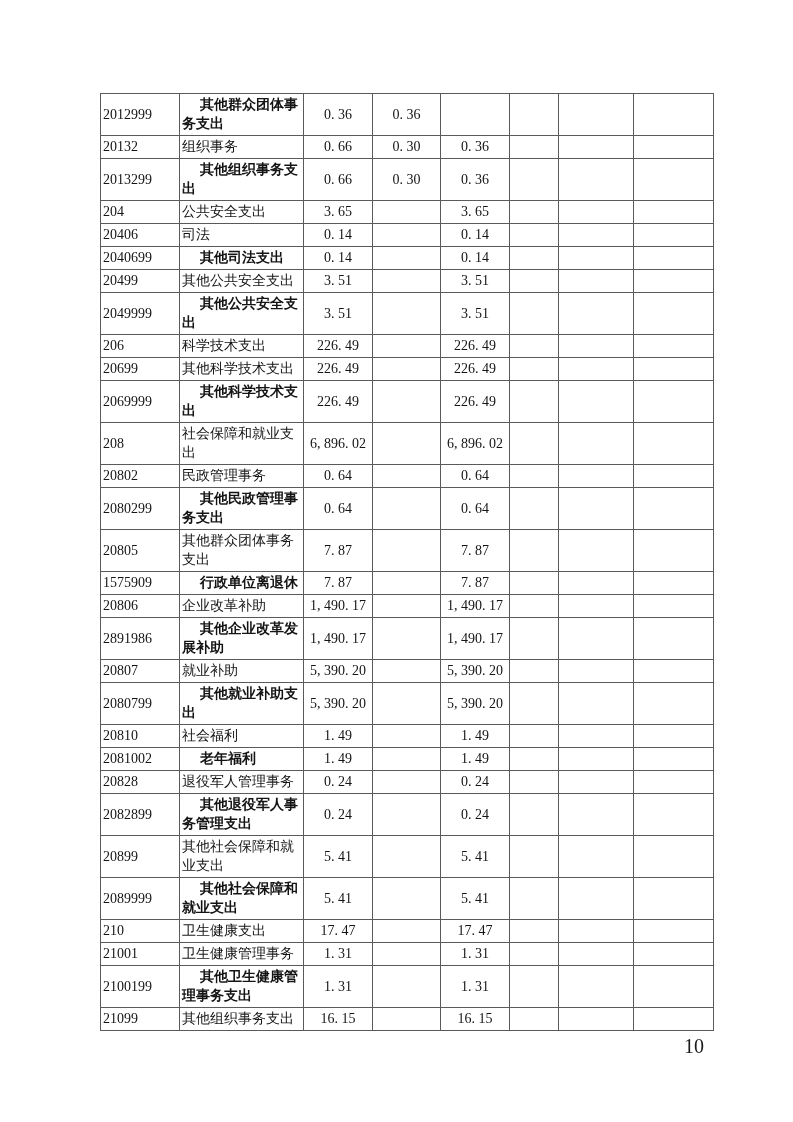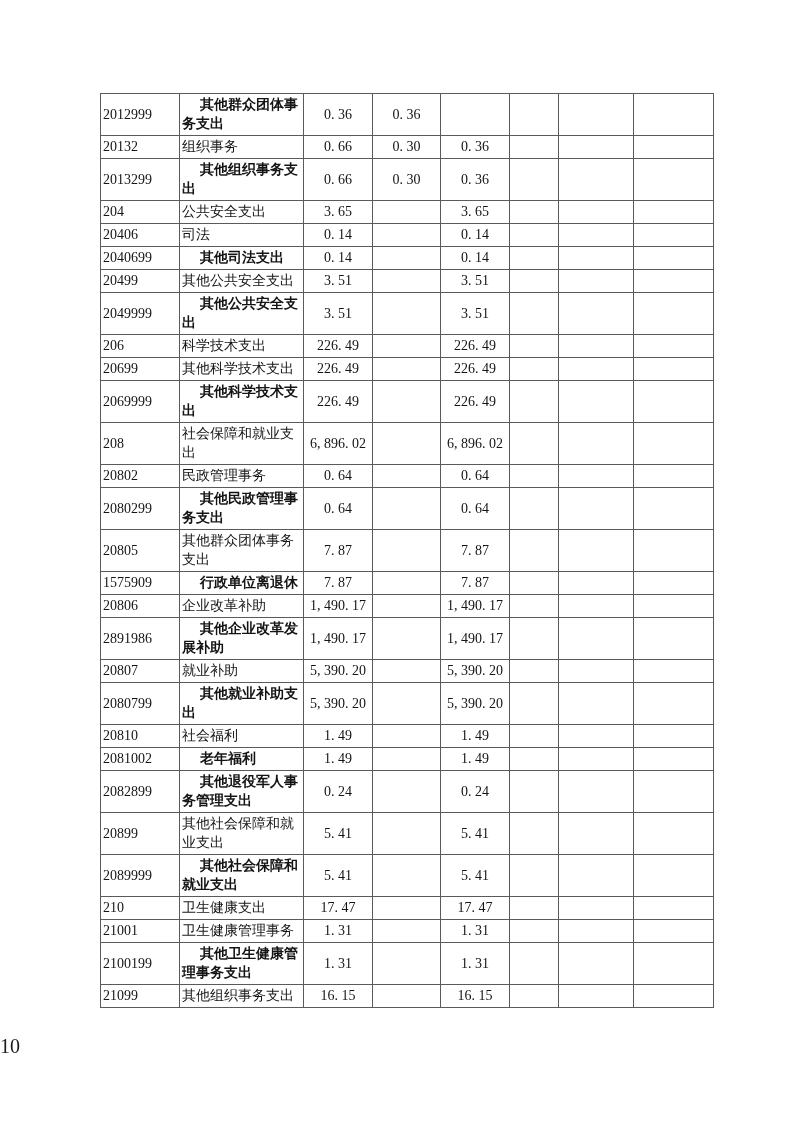--- a/index.html
+++ b/index.html
@@ -31,21 +31,21 @@
   }
   td.code { text-align: left; margin-left: 32px; }
   td.name { text-align: left; padding-left: 1px; padding-right: 1px; }
   td.name.indent { text-indent: 18px; font-weight: bold; }
   td.num  { text-align: center; padding-left: 0; padding-right: 0; white-space: nowrap; }
   .page-number {
     position: absolute;
     top: 1035px;
     left: 0;
     width: 704px;
-    text-align: left;
+    text-align: right;
     font-size: 20px;
     color: #1a1a1a;
   }
 </style>
 </head>
 <body>
 
 <div class="page">
 
   <table class="budget">
@@ -295,20 +295,30 @@
       <td class="code">2081002</td>
       <td class="name indent">老年福利</td>
       <td class="num">1. 49</td>
       <td class="num"></td>
       <td class="num">1. 49</td>
       <td class="num"></td>
       <td class="num"></td>
       <td class="num"></td>
     </tr>
 
+    <tr>
+      <td class="code">20828</td>
+      <td class="name">退役军人管理事务</td>
+      <td class="num">0. 24</td>
+      <td class="num"></td>
+      <td class="num">0. 24</td>
+      <td class="num"></td>
+      <td class="num"></td>
+      <td class="num"></td>
+    </tr>
 
     <tr>
       <td class="code">2082899</td>
       <td class="name indent">其他退役军人事务管理支出</td>
       <td class="num">0. 24</td>
       <td class="num"></td>
       <td class="num">0. 24</td>
       <td class="num"></td>
       <td class="num"></td>
       <td class="num"></td>

